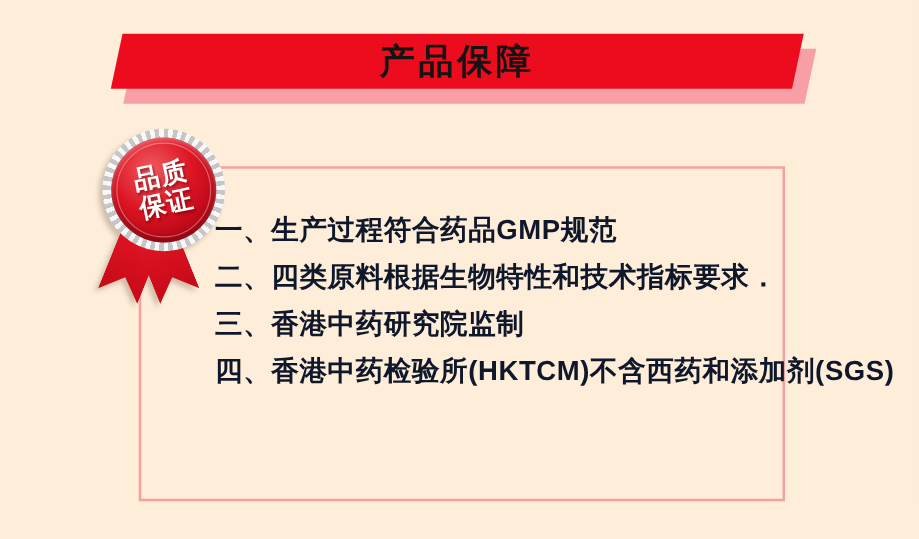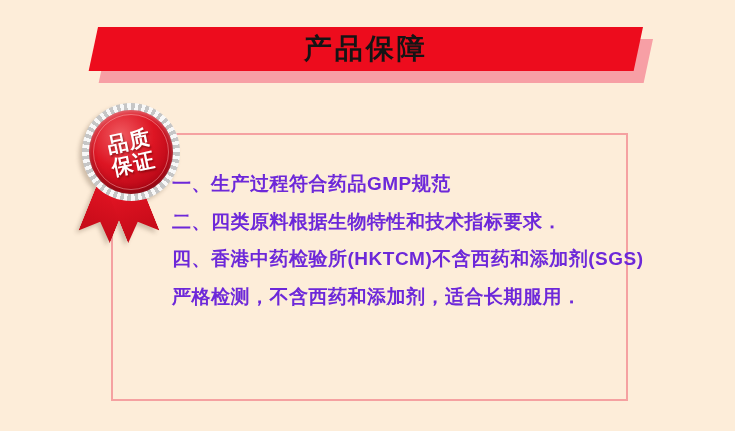--- a/index.html
+++ b/index.html
@@ -45,22 +45,22 @@
   
   .guarantee-box {
     position: absolute;
     left: 111px; top: 133px;
     width: 517px; height: 268px;
     border: 2px solid #f5a1a1;
   }
   .guarantee-lines {
     position: absolute;
     left: 172px; top: 165px;
-    color: #6d28d9;
-    font-size: 19px;
+    color: #0f172a;
+    font-size: 22px;
     font-weight: bold;
     letter-spacing: 0.5px;
   }
   .guarantee-line {
     line-height: 37.5px;
     white-space: nowrap;
   }
 
   
   .badge {
@@ -120,22 +120,22 @@
 
   <div class="banner-shadow"></div>
   <div class="banner">
     <span class="banner-title">产品保障</span>
   </div>
 
   <div class="guarantee-box"></div>
   <div class="guarantee-lines">
     <div class="guarantee-line">一、生产过程符合药品GMP规范</div>
     <div class="guarantee-line">二、四类原料根据生物特性和技术指标要求．</div>
+    <div class="guarantee-line">三、香港中药研究院监制</div>
     <div class="guarantee-line">四、香港中药检验所(HKTCM)不含西药和添加剂(SGS)</div>
-    <div class="guarantee-line">严格检测，不含西药和添加剂，适合长期服用．</div>
   </div>
 
   <div class="badge">
     <div class="ribbon ribbon-left"></div>
     <div class="ribbon ribbon-right"></div>
     <div class="seal-disc">
       <div class="seal-inner">
         <div class="seal-ring"></div>
         <div class="seal-text">
           <div>品质</div>

